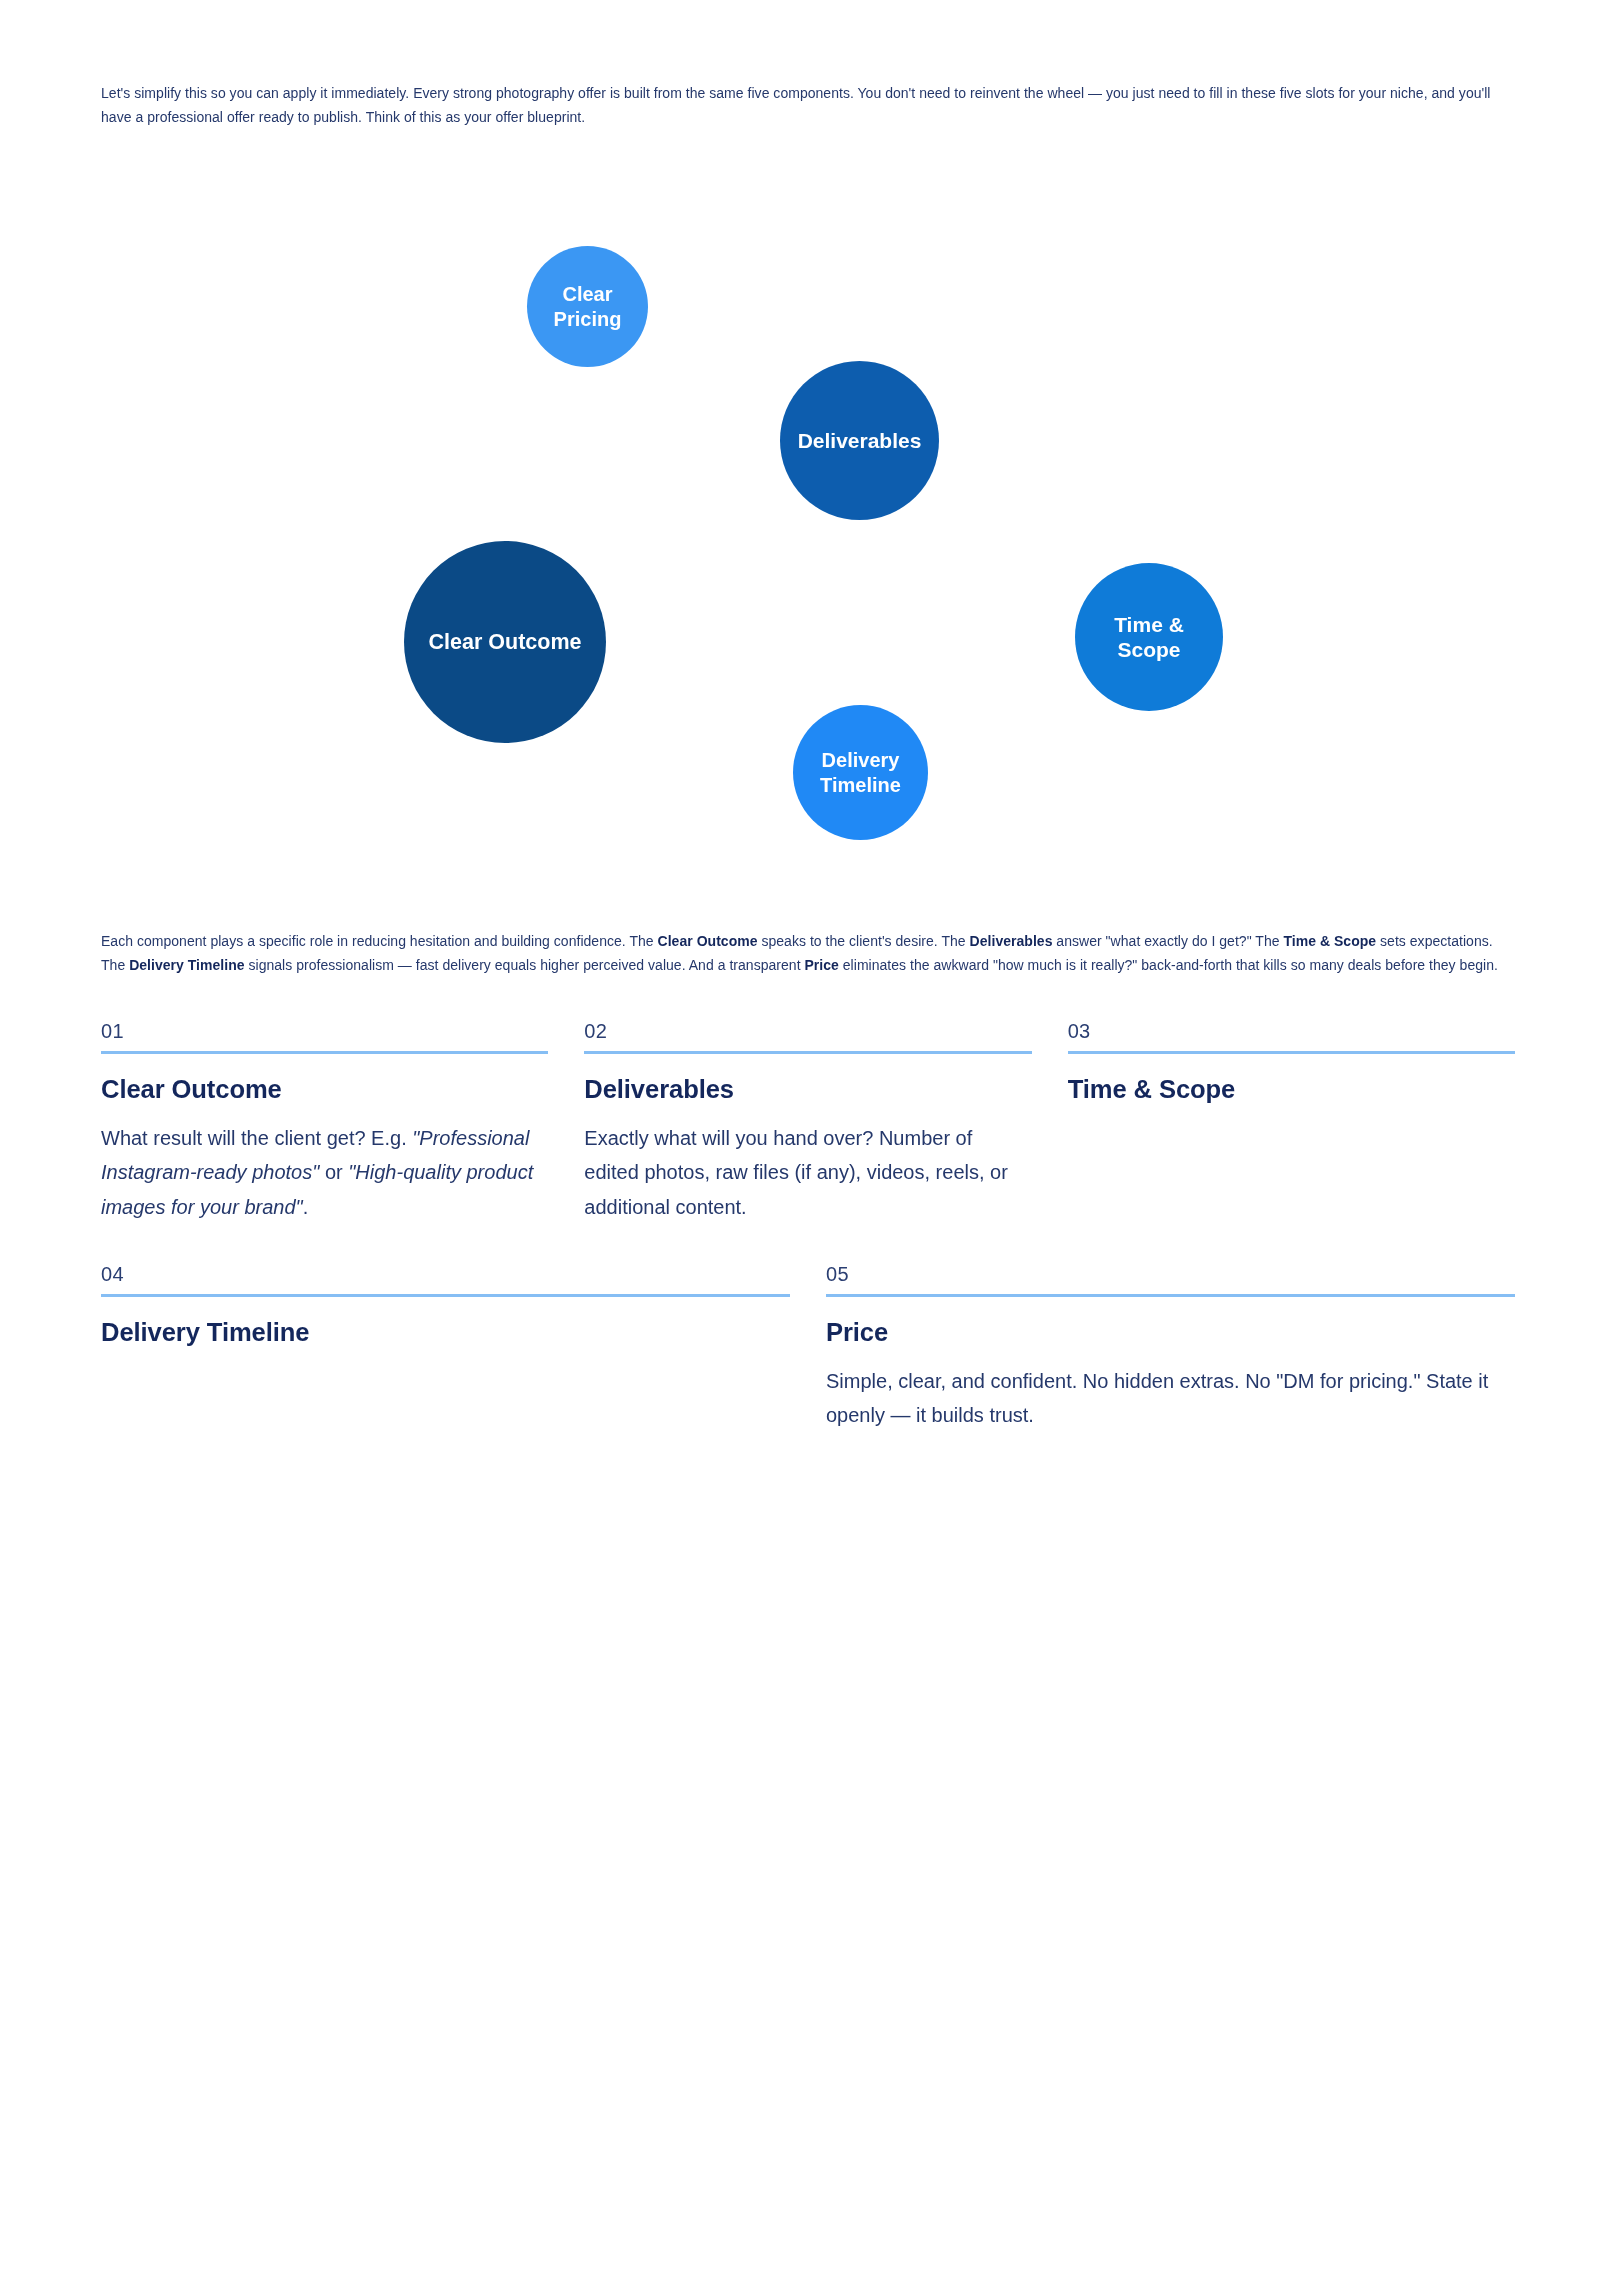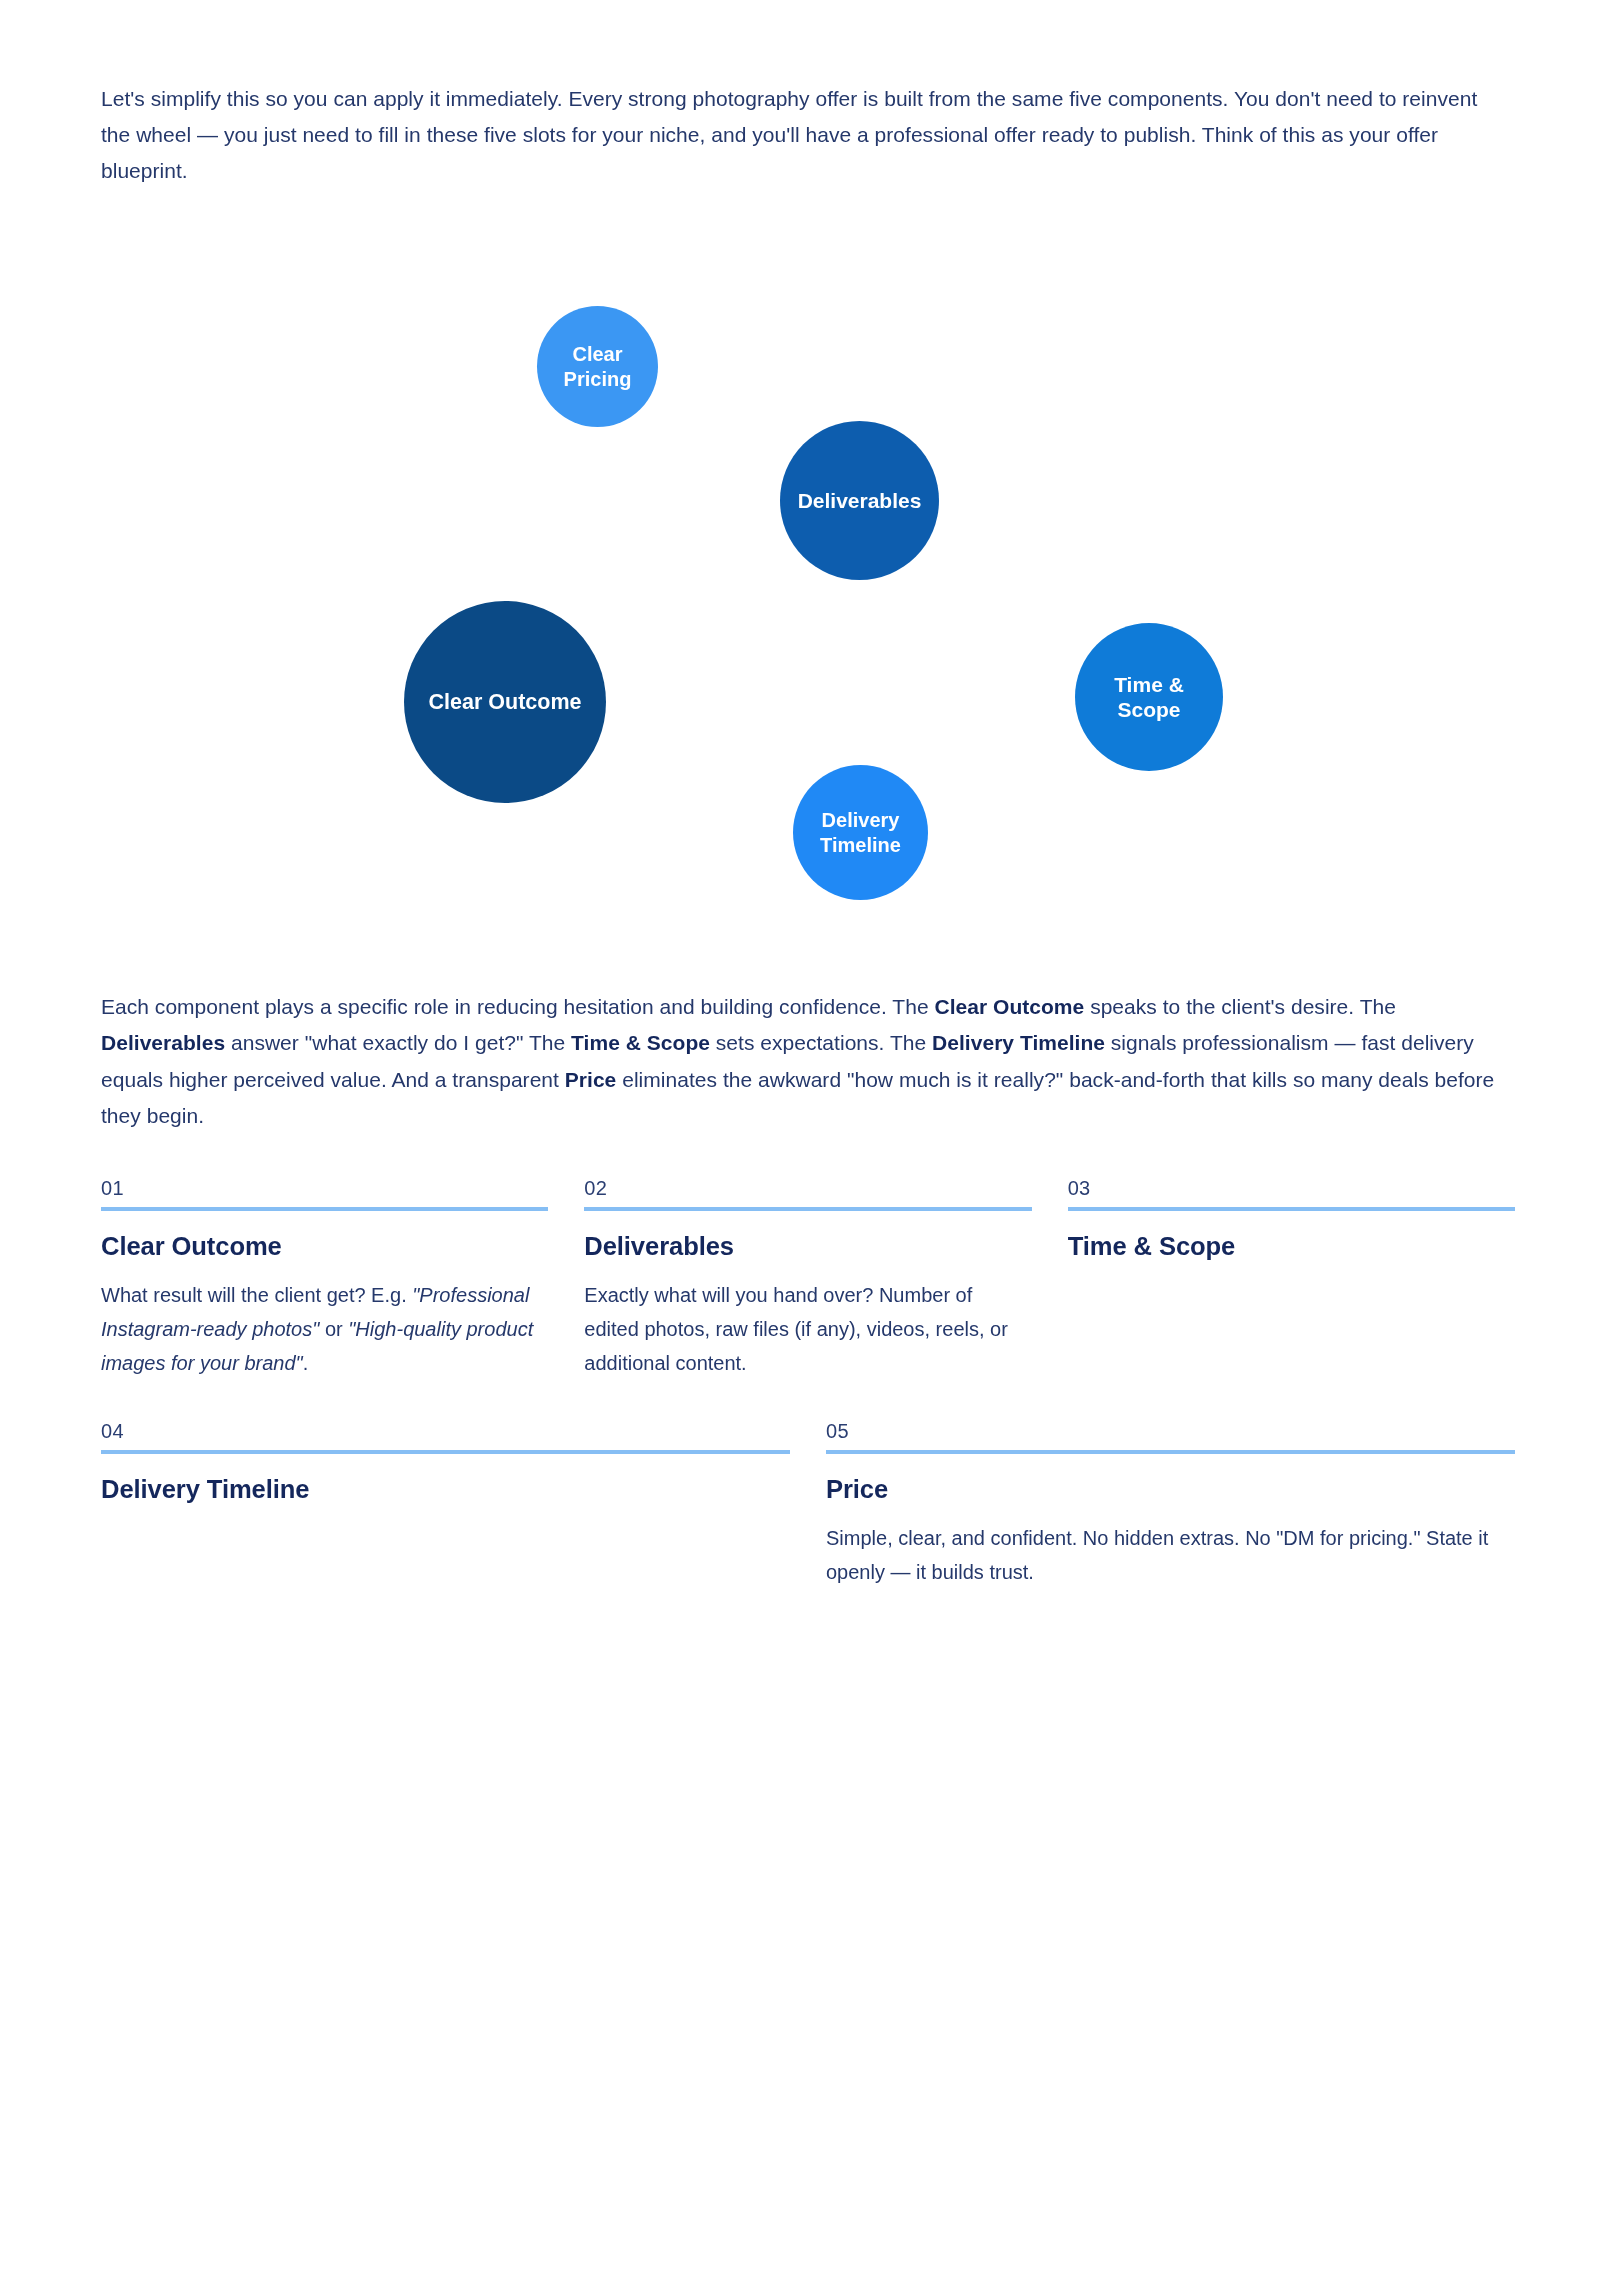--- a/index.html
+++ b/index.html
@@ -15,21 +15,21 @@
   .doc-title {
     font-size:53px;
     font-weight:700;
     letter-spacing:-0.8px;
     color:#14275C;
     line-height:1.1;
     margin-bottom:42px;
   }
 
   .intro, .analysis {
-    font-size:21px;
+    font-size:14px;
     line-height:1.72;
     color:#25386B;
     max-width:1407px;
     letter-spacing:0.03px;
   }
   .intro { margin-bottom:31px; }
   .analysis { margin-top:6.7px; margin-bottom:43px; }
   .analysis b { font-weight:700; color:#14275C; }
 
   
@@ -91,21 +91,21 @@
 </style>
 </head>
 <body>
 
 <div class="page">
 
 
   <p class="intro">Let's simplify this so you can apply it immediately. Every strong photography offer is built from the same five components. You don't need to reinvent the wheel — you just need to fill in these five slots for your niche, and you'll have a professional offer ready to publish. Think of this as your offer blueprint.</p>
 
   <div class="diagram-wrap">
-      <div class="bubble" style="width: 121px; height: 121px; left: 436px; top: 86px; background: rgb(59, 151, 243); font-size: 20px;">
+      <div class="bubble" style="width: 121px; height: 121px; left: 426px; top: 86px; background: rgb(59, 151, 243); font-size: 20px;">
         <span style="padding: 0px 6.7px;">Clear Pricing</span>
       </div>
       <div class="bubble" style="width: 159px; height: 159px; left: 679px; top: 201px; background: rgb(13, 93, 174); font-size: 21px;">
         <span style="padding: 0px 6.7px;">Deliverables</span>
       </div>
       <div class="bubble" style="width: 202px; height: 202px; left: 303px; top: 381px; background: rgb(11, 74, 134); font-size: 21.5px;">
         <span style="padding: 0px 6.7px;">Clear Outcome</span>
       </div>
       <div class="bubble" style="width: 148px; height: 148px; left: 974px; top: 403px; background: rgb(15, 123, 216); font-size: 21px;">
         <span style="padding: 0px 6.7px;">Time &amp; Scope</span>

